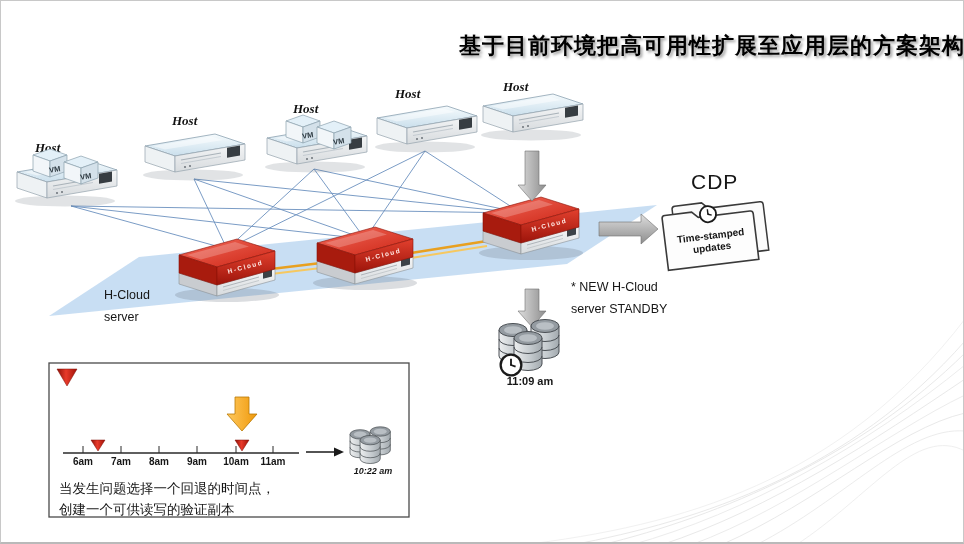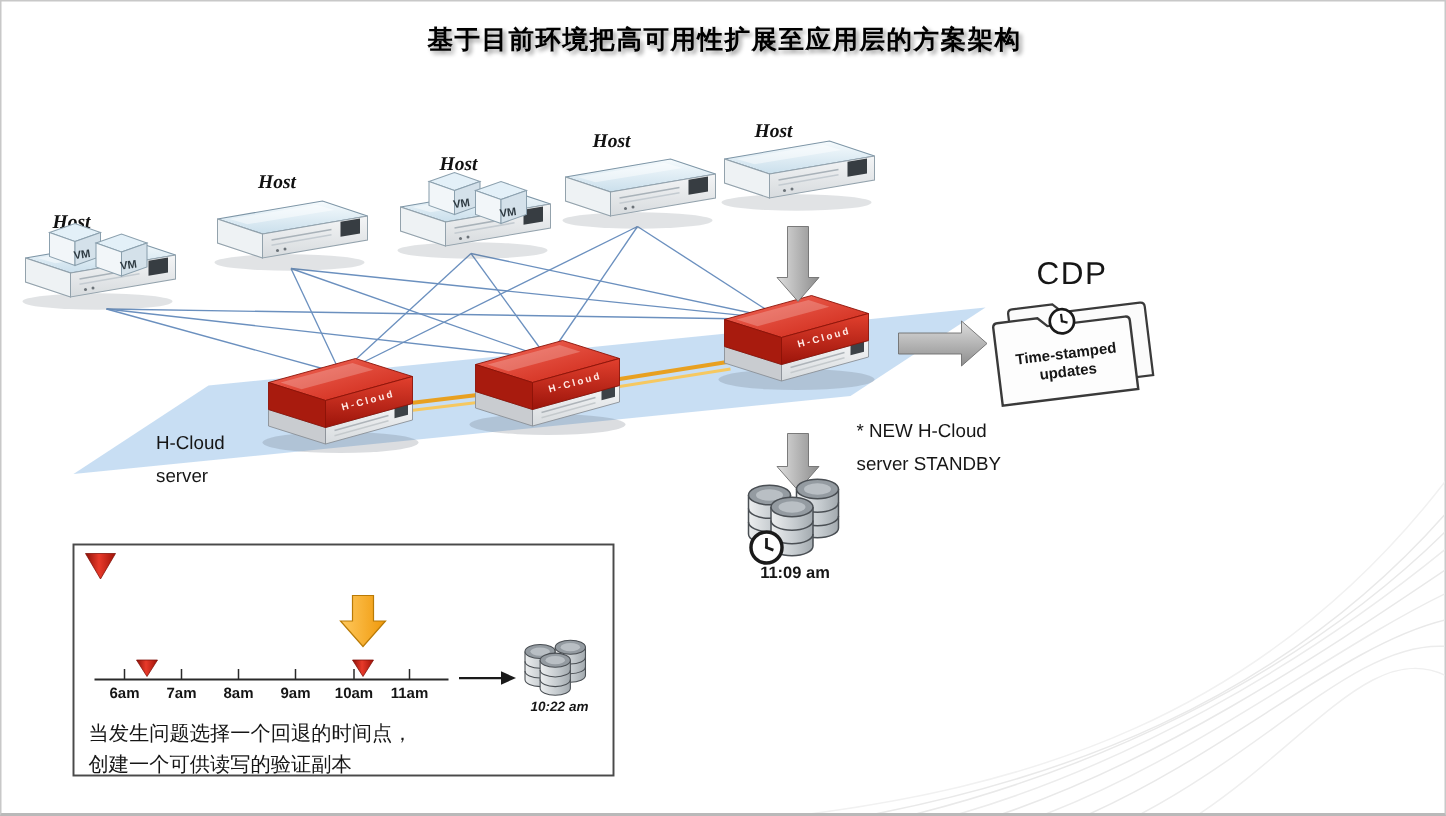--- a/index.html
+++ b/index.html
@@ -3,23 +3,23 @@
 <meta charset="utf-8">
 <style>
   html,body { margin:0; padding:0; background:#fff; }
   #stage {
     position:relative; width:964px; height:544px; background:#ffffff;
     border:1px solid #c8c8c8; border-bottom:2px solid #b9b9b9;
     overflow:hidden; box-sizing:border-box;
     font-family:"Liberation Sans", sans-serif;
   }
   #title {
-    position:absolute; top:14px; left:0; width:964px; text-align:center;
+    position:absolute; top:30px; left:0; width:964px; text-align:right;
     font-family:"Liberation Serif","DejaVu Serif",serif;
-    font-weight:700; font-size:17px; letter-spacing:1px; color:#000;
+    font-weight:700; font-size:22px; letter-spacing:1px; color:#000;
     text-shadow:2px 2px 3px #9a9a9a;
   }
   svg { position:absolute; top:0; left:0; }
   .t-host   { font:italic 700 13px "Liberation Serif",serif; fill:#111; }
   .t-vm     { font:700 7.5px "Liberation Sans",sans-serif; fill:#2e3a42; }
   .t-hcloud { font:700 6.5px "Liberation Sans",sans-serif; fill:#ffe9e5; letter-spacing:1.6px; }
   .t-cdp    { font:400 21px "Liberation Sans",sans-serif; fill:#161616; letter-spacing:1px; }
   .t-folder { font:700 10px "Liberation Sans",sans-serif; fill:#161616; }
   .t-label  { font:400 12.5px "Liberation Sans",sans-serif; fill:#161616; }
   .t-time   { font:700 11px "Liberation Sans",sans-serif; fill:#161616; }

